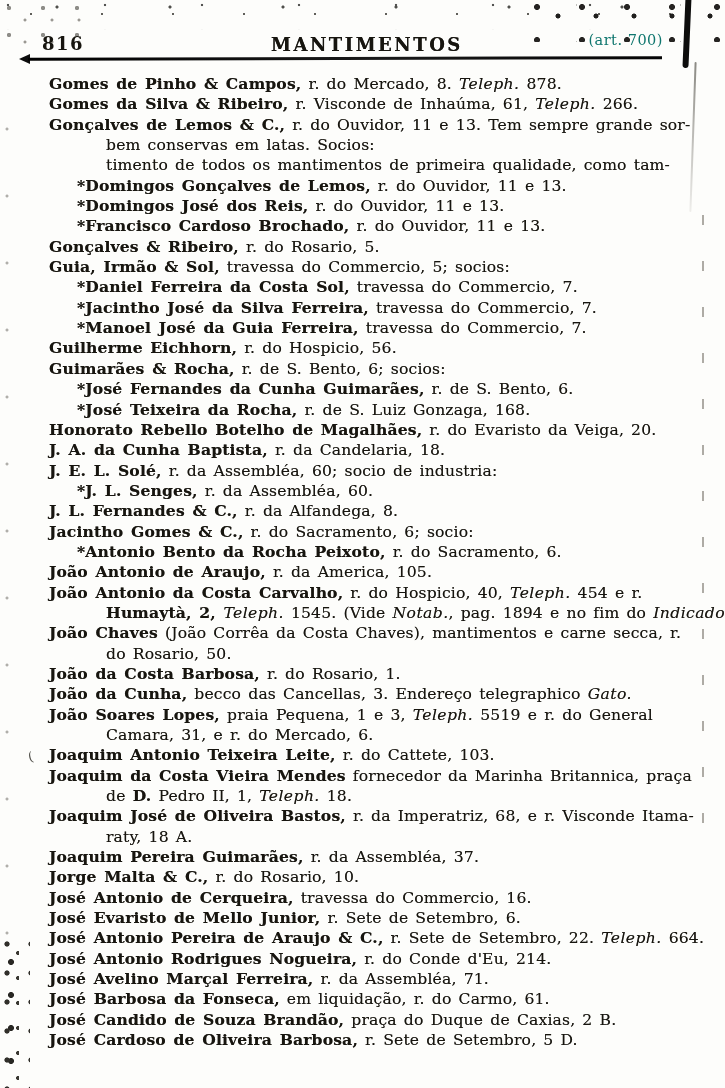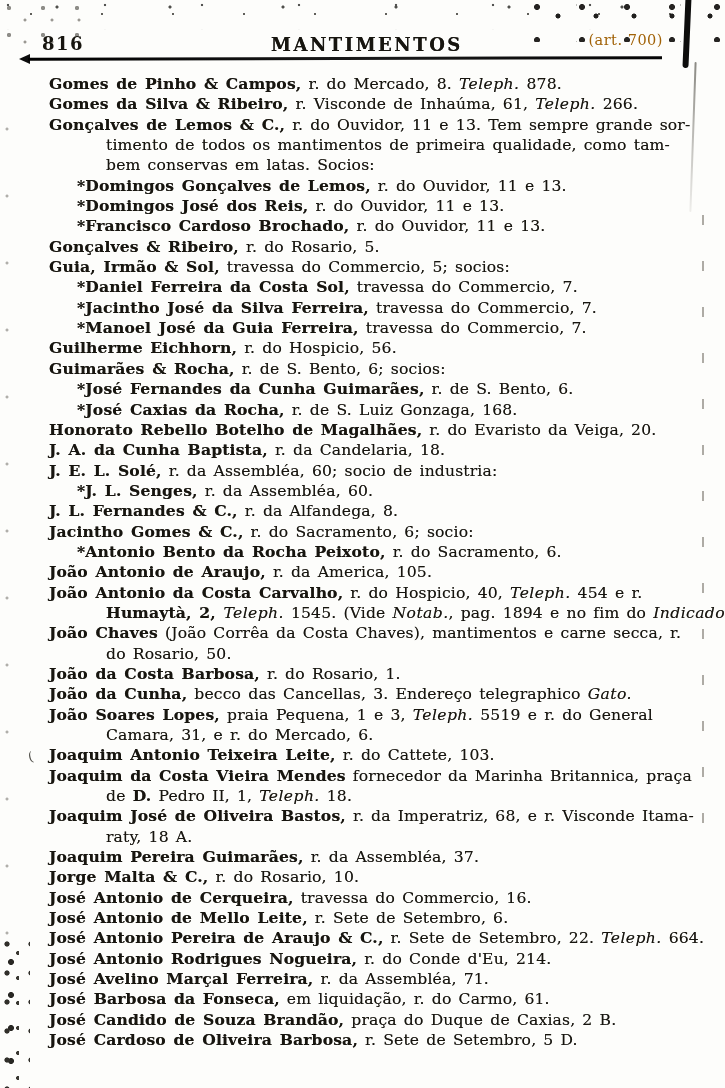--- a/index.html
+++ b/index.html
@@ -16,21 +16,21 @@
     position:absolute;left:42px;top:33px;
     font-size:18px;font-weight:bold;letter-spacing:1.5px;
   }
   .hdr-title{
     position:absolute;left:271px;top:34px;
     font-size:18px;font-weight:bold;letter-spacing:2.5px;
     text-shadow:0 0 .5px rgba(10,10,10,.8);
   }
   .hdr-art{
     position:absolute;right:62px;top:32px;
-    font-size:14.5px;letter-spacing:.5px;color:#a16207;
+    font-size:14.5px;letter-spacing:.5px;color:#0f766e;
   }
   .hdr-rule{
     position:absolute;left:28px;top:57px;width:634px;height:3px;
     background:linear-gradient(90deg,#000 0%,#1a1a1a 55%,#050505 100%);
     transform:rotate(-0.15deg);
   }
   .hdr-rule-arrow{
     position:absolute;left:19px;top:54px;width:0;height:0;
     border-top:5px solid transparent;border-bottom:5px solid transparent;
     border-right:11px solid #0c0c0c;
@@ -126,34 +126,34 @@
   <div class="hdr-pagenum">816</div>
   <div class="hdr-title">MANTIMENTOS</div>
   <div class="hdr-art">(art. 700)</div>
   <div class="hdr-rule-arrow"></div>
   <div class="hdr-rule"></div>
 
   <div class="directory" id="directory">
       <div class="line main"><span class="b">Gomes de Pinho &amp; Campos,</span><span> r. do Mercado, 8.  </span><span class="i">Teleph.</span><span> 878.</span></div>
       <div class="line main"><span class="b">Gomes da Silva &amp; Ribeiro,</span><span> r. Visconde de Inhaúma, 61, </span><span class="i">Teleph.</span><span> 266.</span></div>
       <div class="line main"><span class="b">Gonçalves de Lemos &amp; C.,</span><span> r. do Ouvidor, 11 e 13. Tem sempre grande sor-</span></div>
+      <div class="line cont"><span>bem conservas em latas. Socios:</span></div>
       <div class="line cont"><span>timento de todos os mantimentos de primeira qualidade, como tam-</span></div>
-      <div class="line cont"><span>bem conservas em latas. Socios:</span></div>
       <div class="line socio"><span class="b">*Domingos Gonçalves de Lemos,</span><span> r. do Ouvidor, 11 e 13.</span></div>
       <div class="line socio"><span class="b">*Domingos José dos Reis,</span><span> r. do Ouvidor, 11 e 13.</span></div>
       <div class="line socio"><span class="b">*Francisco Cardoso Brochado,</span><span> r. do Ouvidor, 11 e 13.</span></div>
       <div class="line main"><span class="b">Gonçalves &amp; Ribeiro,</span><span> r. do Rosario, 5.</span></div>
       <div class="line main"><span class="b">Guia, Irmão &amp; Sol,</span><span> travessa do Commercio, 5; socios:</span></div>
       <div class="line socio"><span class="b">*Daniel Ferreira da Costa Sol,</span><span> travessa do Commercio, 7.</span></div>
       <div class="line socio"><span class="b">*Jacintho José da Silva Ferreira,</span><span> travessa do Commercio, 7.</span></div>
       <div class="line socio"><span class="b">*Manoel José da Guia Ferreira,</span><span> travessa do Commercio, 7.</span></div>
       <div class="line main"><span class="b">Guilherme Eichhorn,</span><span> r. do Hospicio, 56.</span></div>
       <div class="line main"><span class="b">Guimarães &amp; Rocha,</span><span> r. de S. Bento, 6; socios:</span></div>
       <div class="line socio"><span class="b">*José Fernandes da Cunha Guimarães,</span><span> r. de S. Bento, 6.</span></div>
-      <div class="line socio"><span class="b">*José Caxias da Rocha,</span><span> r. de S. Luiz Gonzaga, 168.</span></div>
+      <div class="line socio"><span class="b">*José Teixeira da Rocha,</span><span> r. de S. Luiz Gonzaga, 168.</span></div>
       <div class="line main"><span class="b">Honorato Rebello Botelho de Magalhães,</span><span> r. do Evaristo da Veiga, 20.</span></div>
       <div class="line main"><span class="b">J. A. da Cunha Baptista,</span><span> r. da Candelaria, 18.</span></div>
       <div class="line main"><span class="b">J. E. L. Solé,</span><span> r. da Assembléa, 60; socio de industria:</span></div>
       <div class="line socio"><span class="b">*J. L. Senges,</span><span> r. da Assembléa, 60.</span></div>
       <div class="line main"><span class="b">J. L. Fernandes &amp; C.,</span><span> r. da Alfandega, 8.</span></div>
       <div class="line main"><span class="b">Jacintho Gomes &amp; C.,</span><span> r. do Sacramento, 6; socio:</span></div>
       <div class="line socio"><span class="b">*Antonio Bento da Rocha Peixoto,</span><span> r. do Sacramento, 6.</span></div>
       <div class="line main"><span class="b">João Antonio de Araujo,</span><span> r. da America, 105.</span></div>
       <div class="line main"><span class="b">João Antonio da Costa Carvalho,</span><span> r. do Hospicio, 40, </span><span class="i">Teleph.</span><span> 454 e r.</span></div>
       <div class="line cont"><span class="b">Humaytà, 2, </span><span class="i">Teleph.</span><span> 1545. (Vide </span><span class="i">Notab.</span><span>, pag. 1894 e no fim do </span><span class="i">Indicador</span><span>).</span></div>
@@ -164,21 +164,21 @@
       <div class="line main"><span class="b">João Soares Lopes,</span><span> praia Pequena, 1 e 3, </span><span class="i">Teleph.</span><span> 5519 e r. do General</span></div>
       <div class="line cont"><span>Camara, 31, e r. do Mercado, 6.</span></div>
       <div class="line main"><span class="b">Joaquim Antonio Teixeira Leite,</span><span> r. do Cattete, 103.</span></div>
       <div class="line main"><span class="b">Joaquim da Costa Vieira Mendes</span><span> fornecedor da Marinha Britannica, praça</span></div>
       <div class="line cont"><span>de </span><span class="b">D.</span><span> Pedro II, 1, </span><span class="i">Teleph.</span><span> 18.</span></div>
       <div class="line main"><span class="b">Joaquim José de Oliveira Bastos,</span><span> r. da Imperatriz, 68, e r. Visconde Itama-</span></div>
       <div class="line cont"><span>raty, 18 A.</span></div>
       <div class="line main"><span class="b">Joaquim Pereira Guimarães,</span><span> r. da Assembléa, 37.</span></div>
       <div class="line main"><span class="b">Jorge Malta &amp; C.,</span><span> r. do Rosario, 10.</span></div>
       <div class="line main"><span class="b">José Antonio de Cerqueira,</span><span> travessa do Commercio, 16.</span></div>
-      <div class="line main"><span class="b">José Antonio de Mello Leite,</span><span> r. Sete de Setembro, 6.</span></div>
+      <div class="line main"><span class="b">José Evaristo de Mello Junior,</span><span> r. Sete de Setembro, 6.</span></div>
       <div class="line main"><span class="b">José Antonio Pereira de Araujo &amp; C.,</span><span> r. Sete de Setembro, 22. </span><span class="i">Teleph.</span><span> 664.</span></div>
       <div class="line main"><span class="b">José Antonio Rodrigues Nogueira,</span><span> r. do Conde d'Eu, 214.</span></div>
       <div class="line main"><span class="b">José Avelino Marçal Ferreira,</span><span> r. da Assembléa, 71.</span></div>
       <div class="line main"><span class="b">José Barbosa da Fonseca,</span><span> em liquidação, r. do Carmo, 61.</span></div>
       <div class="line main"><span class="b">José Candido de Souza Brandão,</span><span> praça do Duque de Caxias, 2 B.</span></div>
       <div class="line main"><span class="b">José Cardoso de Oliveira Barbosa,</span><span> r. Sete de Setembro, 5 D.</span></div>
     </div>
 
 </div>
 

